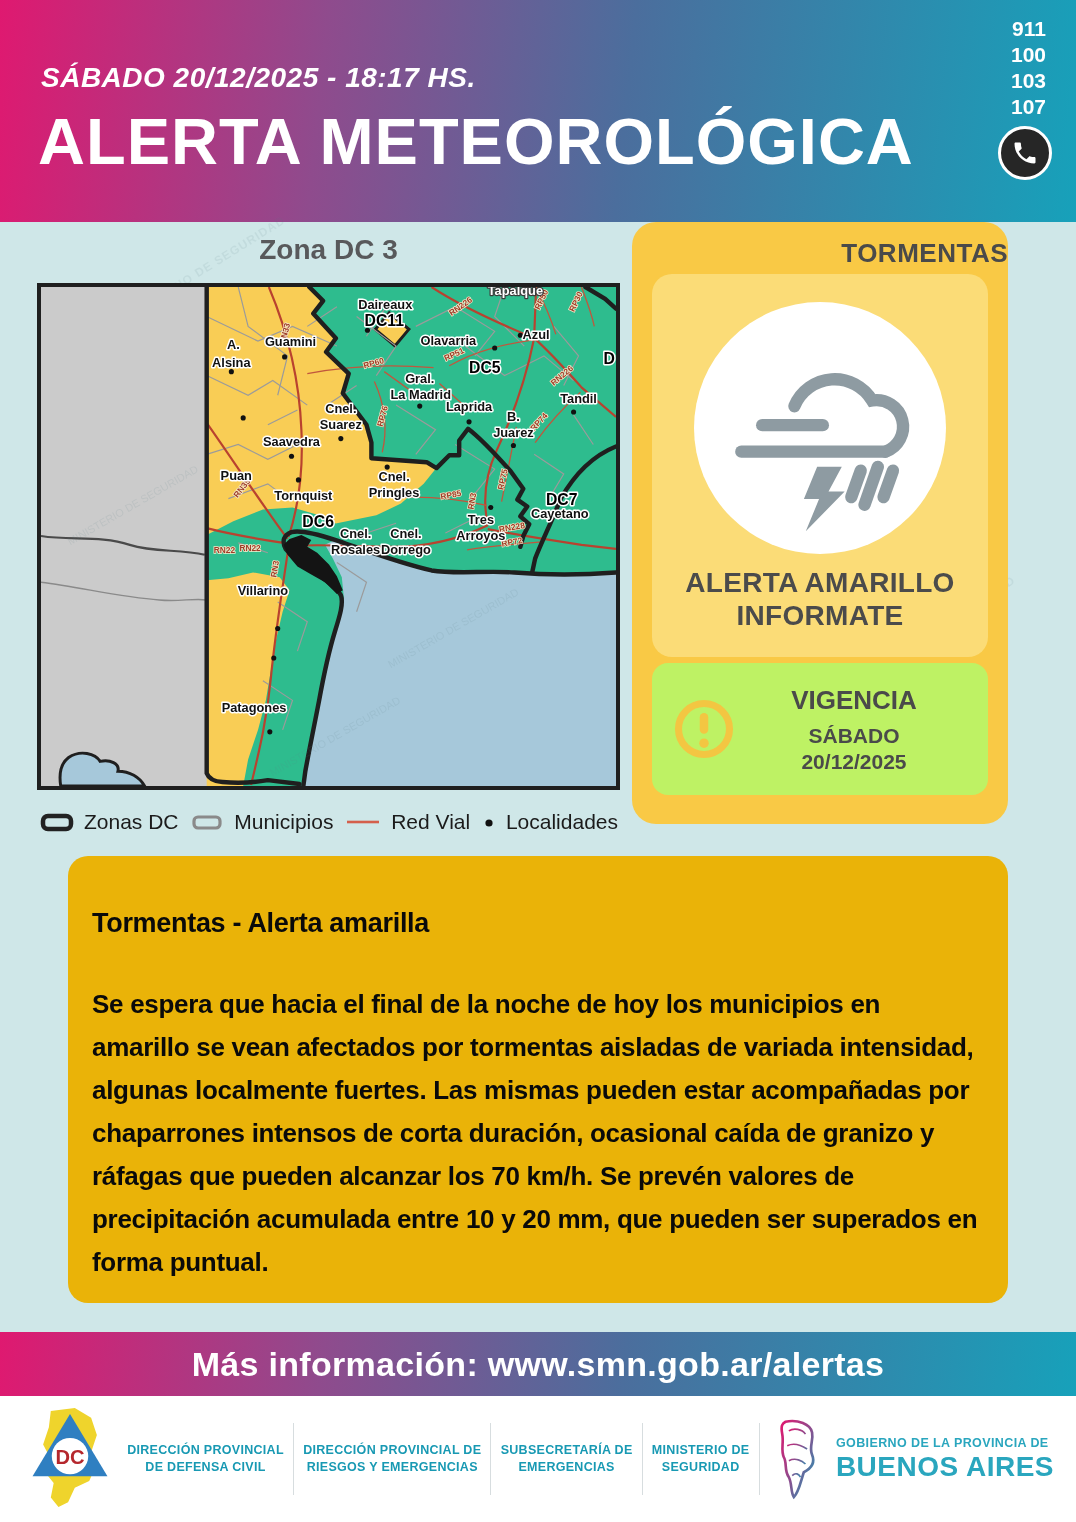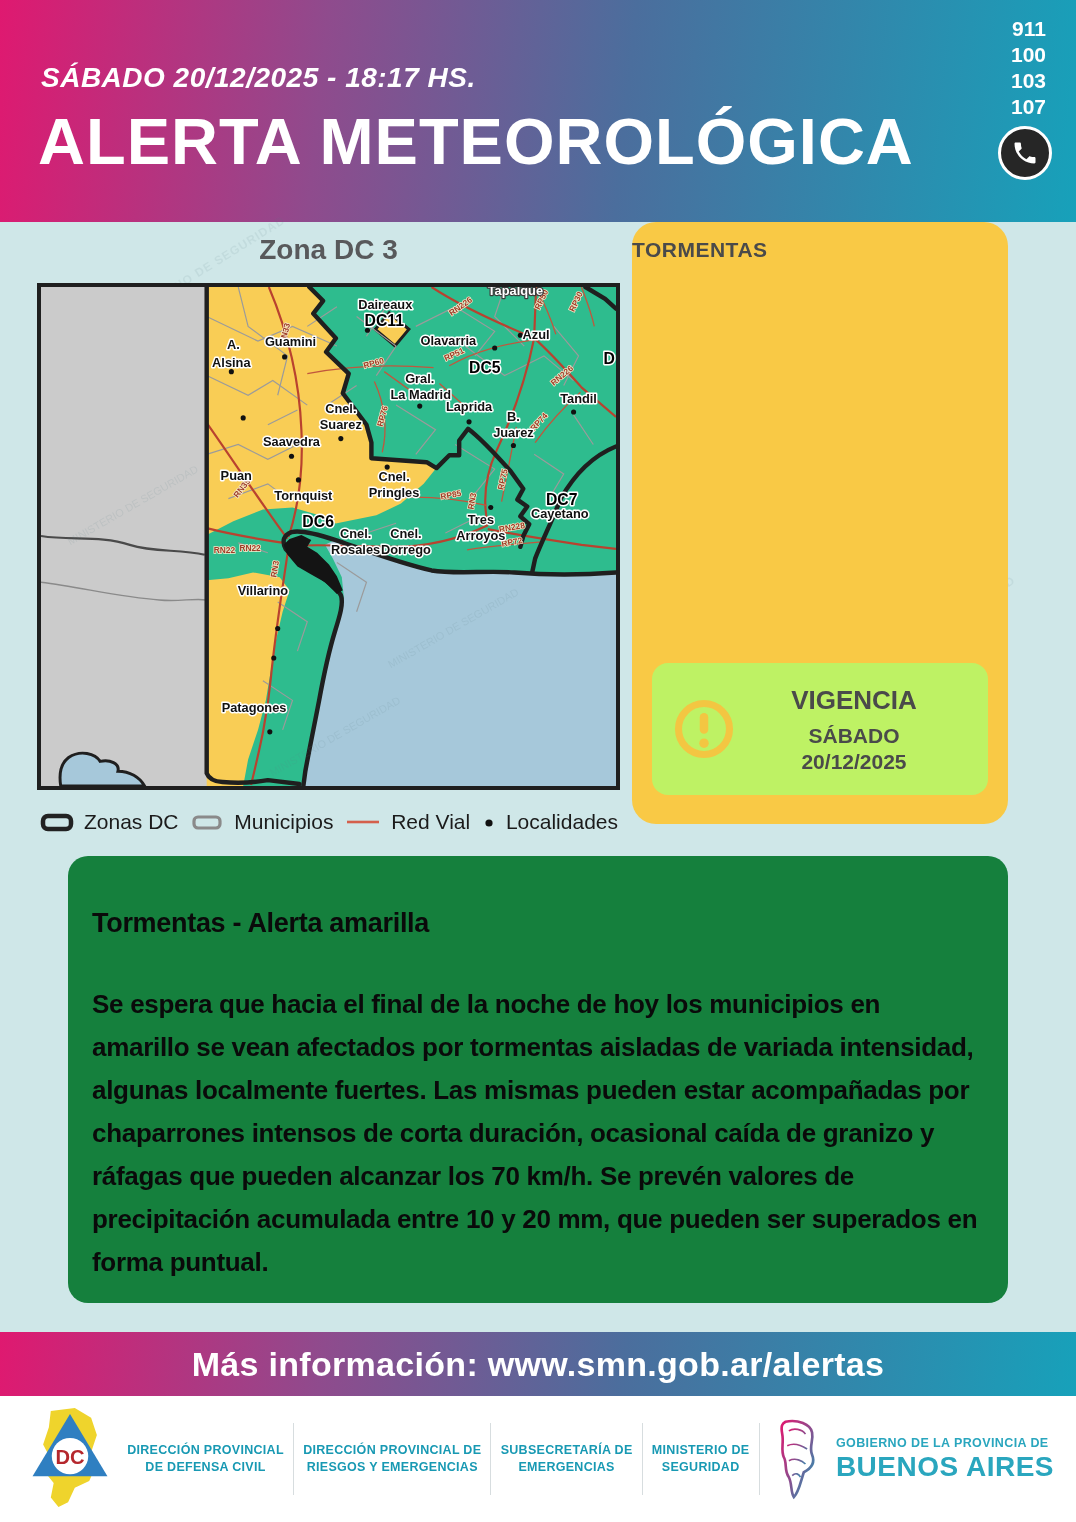--- a/index.html
+++ b/index.html
@@ -50,22 +50,22 @@
     display:flex; justify-content:space-between; align-items:center;
   }
   .legend-item { display:flex; align-items:center; gap:10px;
     font-size:21px; color:#1b1b1b; }
   
   .alert-card {
     position:absolute; left:632px; top:0px; width:376px; height:602px;
     background:#f9c945; border-radius:24px;
   }
   .alert-card-title {
-    margin-top:16px; text-align:left;
-    font-size:21px; font-weight:bold; color:#4a4a4a; letter-spacing:.5px;
+    margin-top:16px; text-align:right;
+    font-size:26px; font-weight:bold; color:#4a4a4a; letter-spacing:.5px;
   }
   .alert-inner {
     position:absolute; left:20px; top:52px; width:336px; height:383px;
     background:#fbdc77; border-radius:20px;
   }
   .alert-icon-circle {
     position:absolute; left:42px; top:28px;
     width:252px; height:252px; border-radius:50%; background:#fff;
     display:flex; align-items:center; justify-content:center;
   }
@@ -79,21 +79,21 @@
     background:#bef264; border-radius:16px;
     display:flex; align-items:center; padding:0 18px;
   }
   .vigencia-text { flex:1; text-align:center; color:#4a4a4a; }
   .vigencia-title { font-size:26px; font-weight:bold; }
   .vigencia-day { font-size:21px; font-weight:bold; margin-top:8px; }
   .vigencia-date { font-size:21px; font-weight:bold; margin-top:2px; }
   
   .text-card {
     position:absolute; left:68px; top:634px; width:940px; height:447px;
-    background:#15803d; border-radius:20px; padding:52px 24px 0 24px;
+    background:#eab308; border-radius:20px; padding:52px 24px 0 24px;
     color:#0a0a0a;
   }
   .text-card-title { font-size:27px; font-weight:bold; letter-spacing:-.3px; }
   .text-card-paragraph {
     margin-top:44px; font-size:26px; font-weight:bold;
     line-height:43px; letter-spacing:-.3px; max-width:905px;
   }
   
   .info-bar {
     height:64px;
@@ -342,20 +342,39 @@
     <div class="legend-item">
       <svg width="14" height="14" viewBox="0 0 14 14">
         <circle cx="7" cy="8" r="3.6" fill="#111"></circle>
       </svg>
       <span>Localidades</span>
     </div>
   </div>
 
   <div class="alert-card">
     <div class="alert-card-title">TORMENTAS</div>
+    <div class="alert-inner">
+      <div class="alert-icon-circle">
+        <svg width="218" height="218" viewBox="0 0 230 230">
+          <g stroke="#8e9ba2" stroke-width="13" fill="none" stroke-linecap="round">
+            <path d="M88 92 A46 46 0 0 1 170 86 A28 28 0 0 1 184 140"></path>
+            <path d="M32 140 H184"></path>
+            <path d="M54 112 H118"></path>
+            <path d="M158 160 L148 188"></path>
+            <path d="M176 156 L162 196"></path>
+            <path d="M192 160 L182 188"></path>
+          </g>
+          <polygon points="112,156 138,156 124,182 141,182 100,224 114,190 98,190" fill="#8e9ba2"></polygon>
+        </svg>
+      </div>
+      <div class="alert-lines">
+        <div>ALERTA AMARILLO</div>
+        <div>INFORMATE</div>
+      </div>
+    </div>
     <div class="vigencia-card">
       <svg width="68" height="68" viewBox="0 0 72 72">
         <circle cx="36" cy="36" r="27" fill="none" stroke="#f3c642" stroke-width="7.5"></circle>
         <rect x="31.5" y="19" width="9" height="22" rx="4.5" fill="#f3c642"></rect>
         <circle cx="36" cy="51" r="5" fill="#f3c642"></circle>
       </svg>
       <div class="vigencia-text">
         <div class="vigencia-title">VIGENCIA</div>
         <div class="vigencia-day">SÁBADO</div>
         <div class="vigencia-date">20/12/2025</div>

